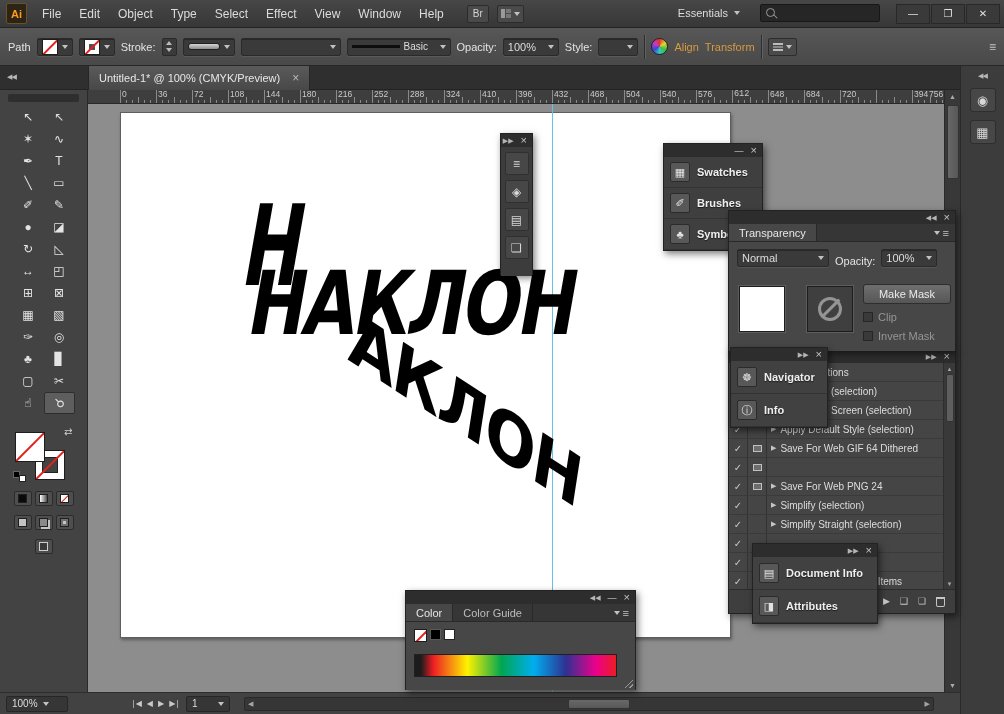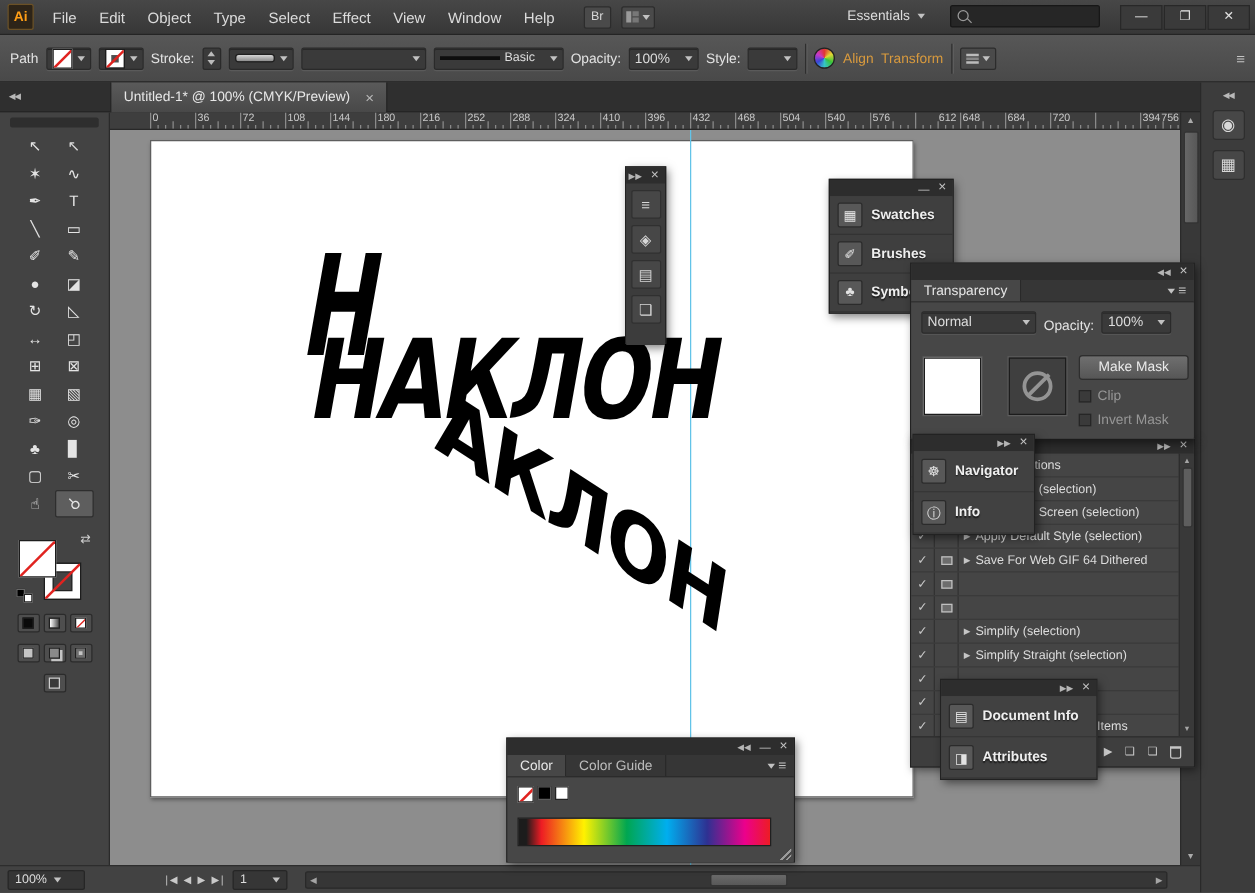--- a/index.html
+++ b/index.html
@@ -401,21 +401,21 @@
       <i class="tick minor" data-name="ruler-tick" style="left: 596px;"></i>
       <i class="tick minor" data-name="ruler-tick" style="left: 602px;"></i>
       <i class="tick major" data-name="ruler-tick" style="left: 608px;"></i>
       <i class="tick-label" data-name="ruler-label" style="left: 610px;">576</i>
       <i class="tick minor" data-name="ruler-tick" style="left: 614px;"></i>
       <i class="tick minor" data-name="ruler-tick" style="left: 620px;"></i>
       <i class="tick mid" data-name="ruler-tick" style="left: 626px;"></i>
       <i class="tick minor" data-name="ruler-tick" style="left: 632px;"></i>
       <i class="tick minor" data-name="ruler-tick" style="left: 638px;"></i>
       <i class="tick major" data-name="ruler-tick" style="left: 644px;"></i>
-      <i class="tick-label" data-name="ruler-label" style="left: 663px;">612</i>
+      <i class="tick-label" data-name="ruler-label" style="left: 646px; font-family: Liberation Mono, monospace;">612</i>
       <i class="tick minor" data-name="ruler-tick" style="left: 650px;"></i>
       <i class="tick minor" data-name="ruler-tick" style="left: 656px;"></i>
       <i class="tick mid" data-name="ruler-tick" style="left: 662px;"></i>
       <i class="tick minor" data-name="ruler-tick" style="left: 668px;"></i>
       <i class="tick minor" data-name="ruler-tick" style="left: 674px;"></i>
       <i class="tick major" data-name="ruler-tick" style="left: 680px;"></i>
       <i class="tick-label" data-name="ruler-label" style="left: 682px;">648</i>
       <i class="tick minor" data-name="ruler-tick" style="left: 686px;"></i>
       <i class="tick minor" data-name="ruler-tick" style="left: 692px;"></i>
       <i class="tick mid" data-name="ruler-tick" style="left: 698px;"></i>
@@ -679,20 +679,24 @@
           <span class="ac-check" data-name="action-check-toggle">✓</span>
           <span class="ac-dialog" data-name="action-dialog-toggle">
             <i class="ac-dialog-icon" data-name="dialog-icon"></i>
           </span>
         </div>
         <div class="ac-row" data-name="action-row">
           <span class="ac-check" data-name="action-check-toggle">✓</span>
           <span class="ac-dialog" data-name="action-dialog-toggle">
             <i class="ac-dialog-icon" data-name="dialog-icon"></i>
           </span>
+          <div class="ac-body" data-name="action-label-cell">
+            <span class="ac-exp" data-name="expander-icon">▶</span>
+            <span class="ac-label" data-name="action-label">Save For Web PNG 24</span>
+          </div>
         </div>
         <div class="ac-row" data-name="action-row">
           <span class="ac-check" data-name="action-check-toggle">✓</span>
           <span class="ac-dialog" data-name="action-dialog-toggle"></span>
           <div class="ac-body" data-name="action-label-cell">
             <span class="ac-exp" data-name="expander-icon">▶</span>
             <span class="ac-label" data-name="action-label">Simplify (selection)</span>
           </div>
         </div>
         <div class="ac-row" data-name="action-row">

